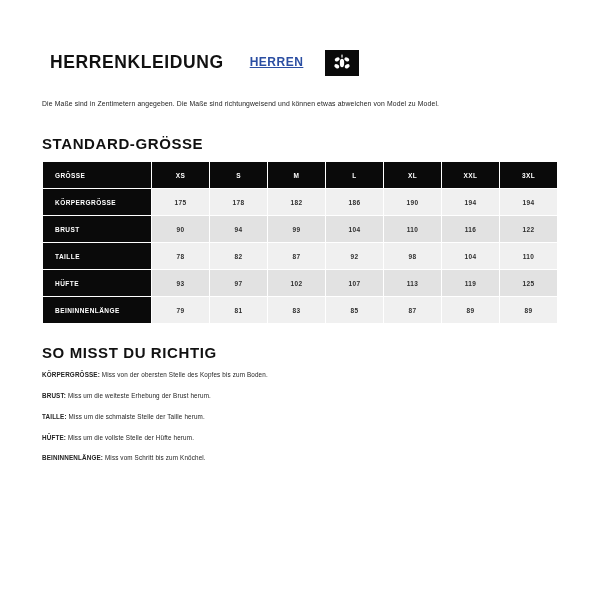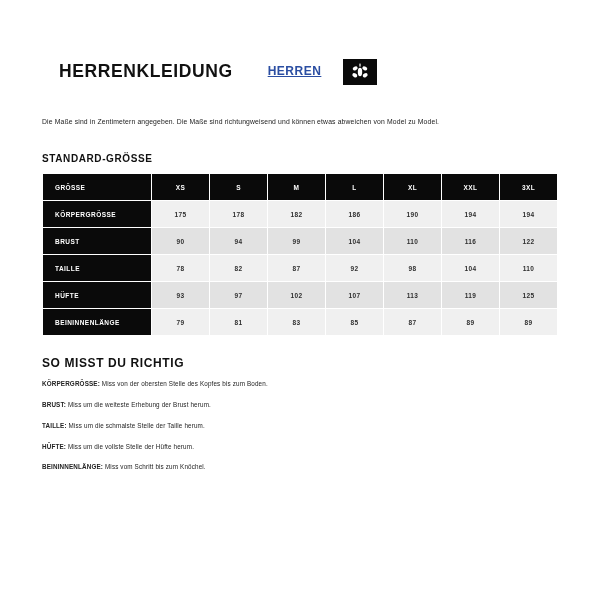--- a/index.html
+++ b/index.html
@@ -22,21 +22,21 @@
   }
   .header-row {
     display: flex;
     align-items: center;
     gap: 18px;
   }
   .main-title {
     font-size: 17.5px;
     font-weight: bold;
     letter-spacing: 0.6px;
-    margin: 17px;
+    margin: 8px;
     color: #111111;
     text-transform: uppercase;
     text-align: center;
   }
   .gender-link {
     font-size: 12px;
     font-weight: bold;
     letter-spacing: 0.5px;
     color: #2b4ea2;
     text-decoration: underline;
@@ -56,21 +56,21 @@
   .intro-text {
     margin-top: 18px;
     font-size: 6.8px;
     line-height: 1.5;
     color: #222222;
     letter-spacing: 0.15px;
   }
   .section-title {
     margin-top: 26px;
     margin-bottom: 9px;
-    font-size: 10px;
+    font-size: 15px;
     font-weight: bold;
     letter-spacing: 0.6px;
     text-transform: uppercase;
     color: #111111;
   }
   table.size-table {
     border-collapse: collapse;
     width: 516px;
     table-layout: fixed;
   }
@@ -103,21 +103,21 @@
     padding-left: 12px;
     text-transform: uppercase;
     font-size: 6.5px;
     letter-spacing: 0.45px;
   }
   tbody tr.odd td.val { background: #f0f0f0; color: #2e2e2e; }
   tbody tr.even td.val { background: #e2e2e2; color: #2e2e2e; }
   .howto-title {
     margin-top: 20px;
     margin-bottom: 10px;
-    font-size: 12px;
+    font-size: 15px;
     font-weight: bold;
     letter-spacing: 0.6px;
     text-transform: uppercase;
     color: #111111;
   }
   .howto-item {
     font-size: 6.3px;
     line-height: 1.4;
     margin-bottom: 12px;
     color: #222222;

